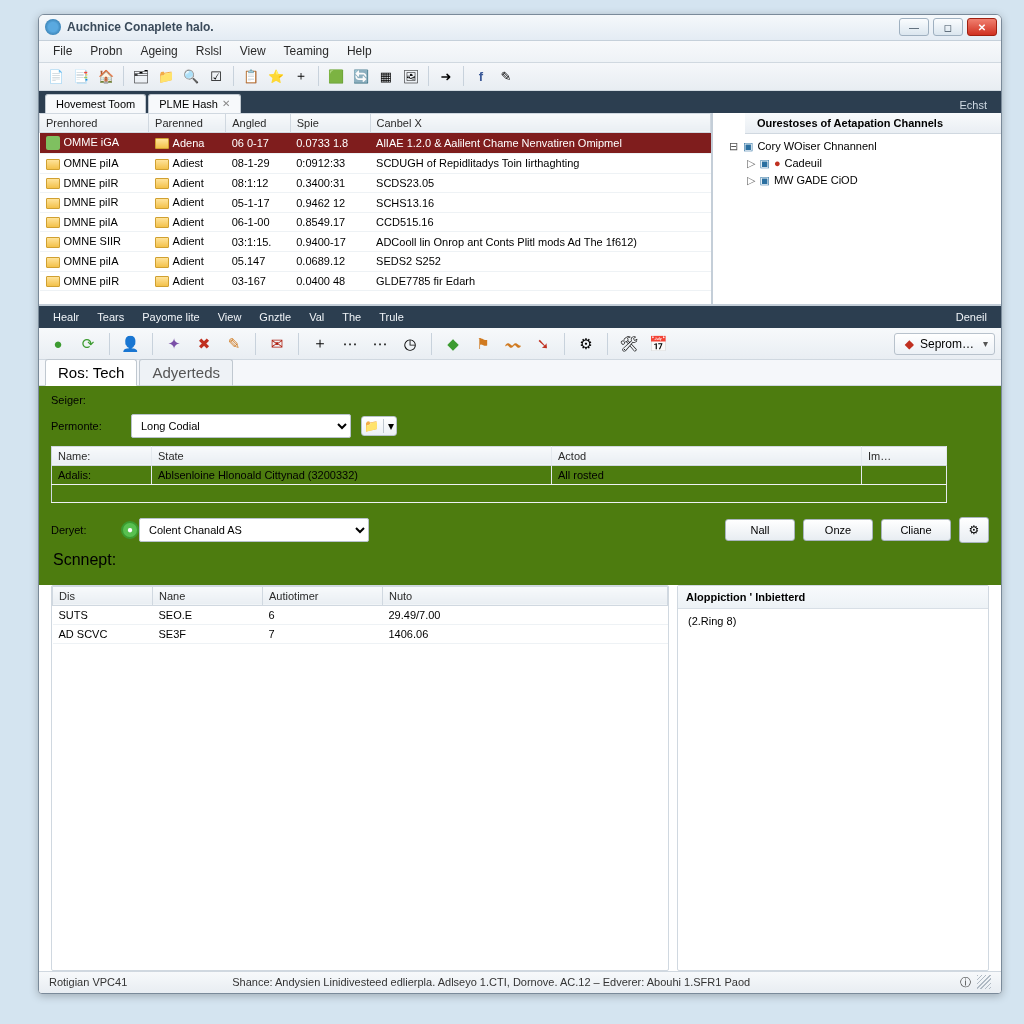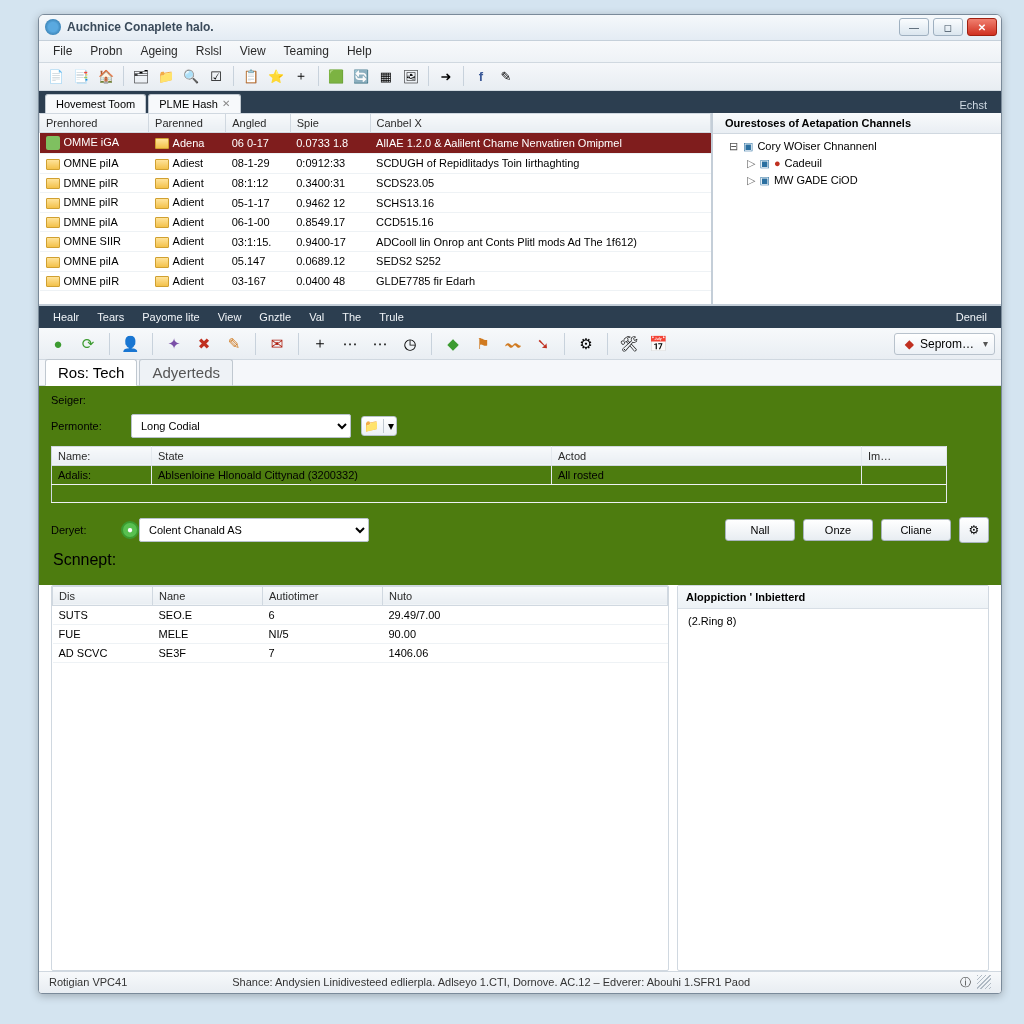--- a/index.html
+++ b/index.html
@@ -25,21 +25,21 @@
 .grid::-webkit-scrollbar { width: 16px; height: 16px; }
 .grid::-webkit-scrollbar-track { background: #eef2f6; border: 1px solid #d0d8e0; }
 .grid::-webkit-scrollbar-thumb { background: linear-gradient(#dbe3eb,#c0cad4); border: 1px solid #9fb0c0; border-radius: 2px; }
 table { border-collapse: collapse; width: 100%; }
 th { background: linear-gradient(#f8fafc,#e9eef3); border: 1px solid #d0d8e0; padding: 3px 6px; text-align: left; font-weight: normal; font-size: 11px; color: #2a2a2a; position: sticky; top: 0; }
 td { border-bottom: 1px solid #eef2f5; padding: 3px 6px; font-size: 11px; white-space: nowrap; }
 tr.sel td { background: #7f1d1d; color: #fff; }
 .folder-ico { display: inline-block; width: 14px; height: 11px; background: linear-gradient(#ffe39a,#f3c14a); border: 1px solid #d0a030; border-radius: 1px; margin-right: 4px; vertical-align: middle; }
 .rowico { display: inline-block; width: 14px; height: 14px; margin-right: 4px; vertical-align: middle; border-radius: 2px; }
 .tree { width: 290px; border-left: 2px solid #c4ced8; padding: 0; overflow: auto; }
-.tree-head { background: linear-gradient(#f8fafc,#e9eef3); border-bottom: 1px solid #d0d8e0; padding: 4px 12px; font-weight: bold; font-size: 11px; }
+.tree-head { background: linear-gradient(#f8fafc,#e9eef3); border-bottom: 1px solid #d0d8e0; padding: 4px 12px; font-weight: bold; font-size: 11px; margin-left: 32px; }
 .tree ul { list-style: none; padding-left: 4px; margin-top: 4px; }
 .tree li { padding: 2px 0 2px 12px; font-size: 11px; display: flex; align-items: center; gap: 4px; }
 .tree .tw { display: inline-block; width: 10px; color: #555; }
 .tree .tri { color: #666; }
 .menubar2 { display: flex; height: 24px; align-items: center; padding: 0 6px; background: #2c3e50; color: #f0f4f8; gap: 2px; }
 .menubar2 div { padding: 3px 8px; cursor: pointer; font-size: 11px; }
 .menubar2 .rtext { margin-left: auto; padding-right: 8px; }
 .toolbar2 { display: flex; height: 34px; align-items: center; padding: 2px 6px; background: linear-gradient(#f7f9fb,#e9eef3); border-bottom: 1px solid #d0d8e0; gap: 4px; }
 .tbtn2 { width: 26px; height: 26px; border: 1px solid transparent; border-radius: 3px; display: flex; align-items: center; justify-content: center; font-size: 15px; cursor: pointer; }
 .sep2 { width: 1px; height: 22px; background: #c8d2dc; margin: 0 4px; }
@@ -338,26 +338,20 @@
             </tr>
           </thead>
         <tbody id="lrows">
             <tr>
               <td>SUTS</td>
               <td>SEO.E</td>
               <td>6</td>
               <td>29.49/7.00</td>
             </tr>
             <tr>
-              <td>FUE</td>
-              <td>MELE</td>
-              <td>NI/5</td>
-              <td>90.00</td>
-            </tr>
-            <tr>
               <td>AD SCVC</td>
               <td>SE3F</td>
               <td>7</td>
               <td>1406.06</td>
             </tr>
           </tbody>
       </table>
     </div>
     <div class="rpanel">
       <div class="rpanel-head">Aloppiction ' Inbietterd</div>

